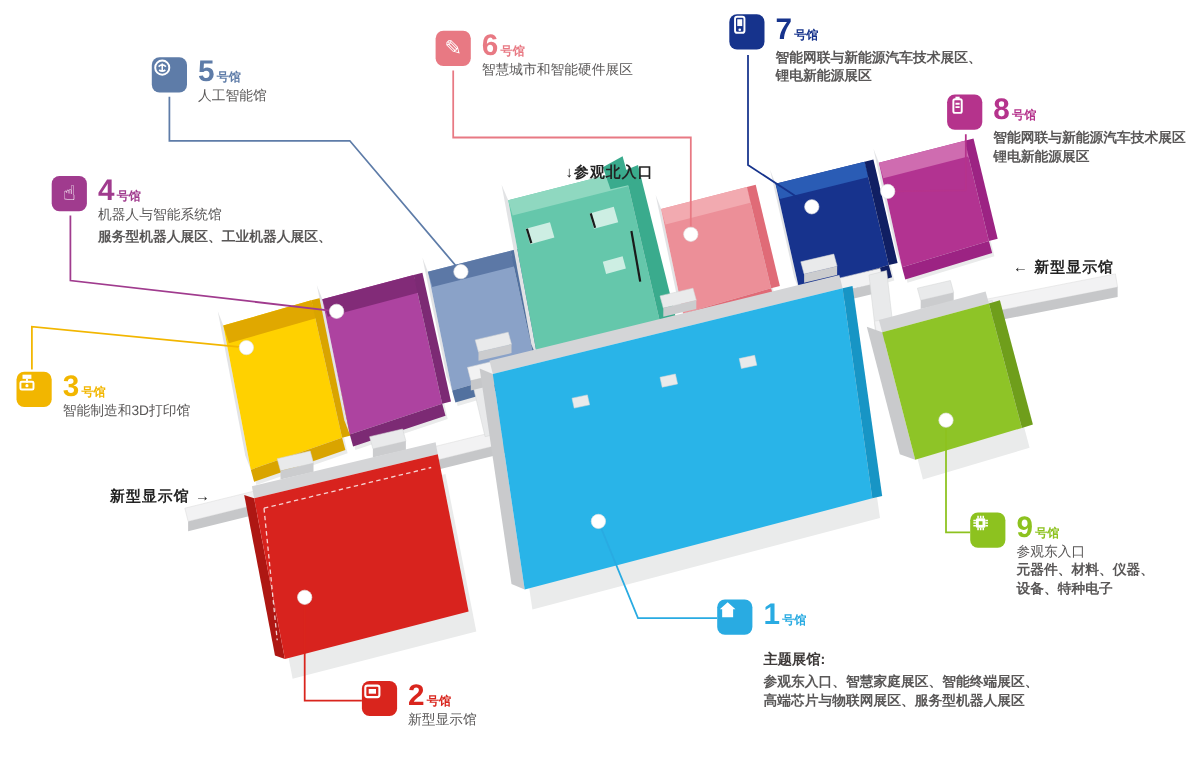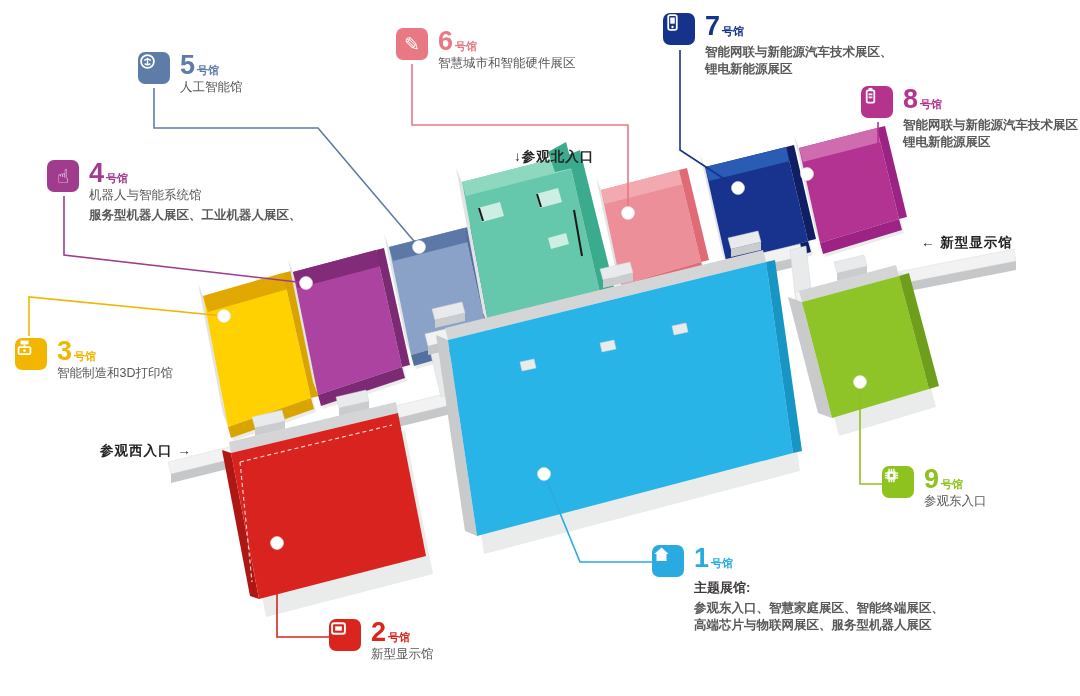--- a/index.html
+++ b/index.html
@@ -18,21 +18,21 @@
   
   .hall-label{position:absolute;display:flex;align-items:flex-start;}
   .hall-icon{width:32px;height:32px;border-radius:7px;display:flex;align-items:center;justify-content:center;
              flex:0 0 32px;color:#fff;font-size:19px;line-height:1;}
   .hall-icon svg{display:block;}
   .lbl-col{margin-left:10px;}
   .lbl-title{display:flex;align-items:baseline;font-weight:bold;line-height:1;}
   .lbl-title .num{font-size:27px;letter-spacing:0;}
   .lbl-title .suf{font-size:11px;margin-left:2px;}
   .lbl-name{font-size:12.5px;color:#595757;margin-top:0;line-height:16px;}
-  .lbl-bold{font-size:13px;font-weight:bold;color:#3e3a39;margin-top:8px;line-height:16px;}
+  .lbl-bold{font-size:13px;font-weight:bold;color:#3e3a39;margin-top:20px;line-height:16px;}
   .lbl-desc{font-size:12.5px;color:#595757;line-height:17px;margin-top:4px;font-weight:bold;}
   .lbl-desc div{white-space:nowrap;}
   .entrance{position:absolute;font-size:13.5px;font-weight:bold;color:#232323;white-space:nowrap;letter-spacing:1px;}
 </style>
 </head>
 <body>
 
 <div class="stage">
 
 <svg width="1080" height="696" viewBox="0 0 1080 696">
@@ -346,20 +346,24 @@
           </g>
           <rect x="6.6" y="6.6" width="2.8" height="2.8" fill="#8dc21f"></rect>
         </svg>
     </div>
     <div class="lbl-col">
       <div class="lbl-title" style="color: rgb(141, 194, 31);">
         <span class="num">9</span>
           <span class="suf">号馆</span>
       </div>
       <div class="lbl-name">参观东入口</div>
+      <div class="lbl-desc" style="margin-top:1px;">
+        <div>元器件、材料、仪器、</div>
+        <div>设备、特种电子</div>
+      </div>
     </div>
   </div>
 
   <div class="entrance" style="left:471px;top:148px;margin-left:43px;">↓参观北入口</div>
   <div class="entrance" style="left:921px;top:234px;">← 新型显示馆</div>
-  <div class="entrance" style="left:100px;top:442px;">参观西入口 →</div>
+  <div class="entrance" style="left:100px;top:442px;">新型显示馆 →</div>
 
 </div>
 
 </body></html>

